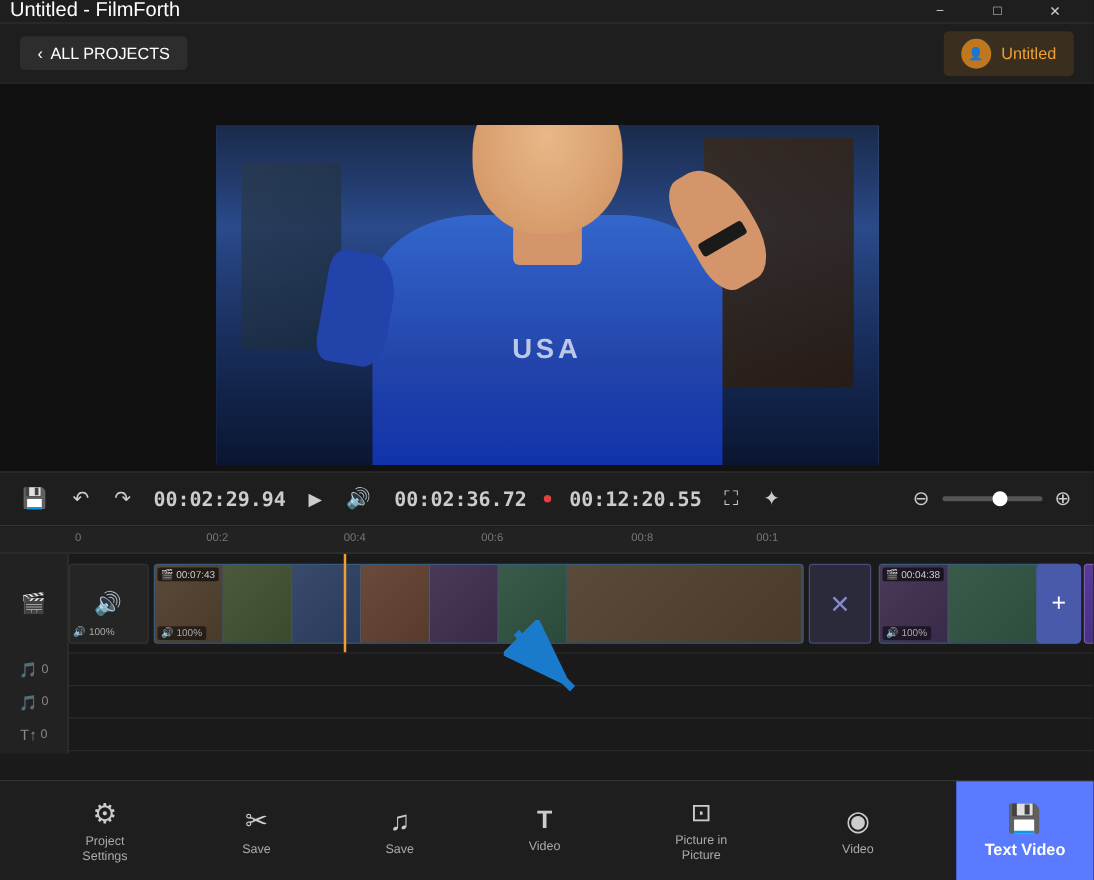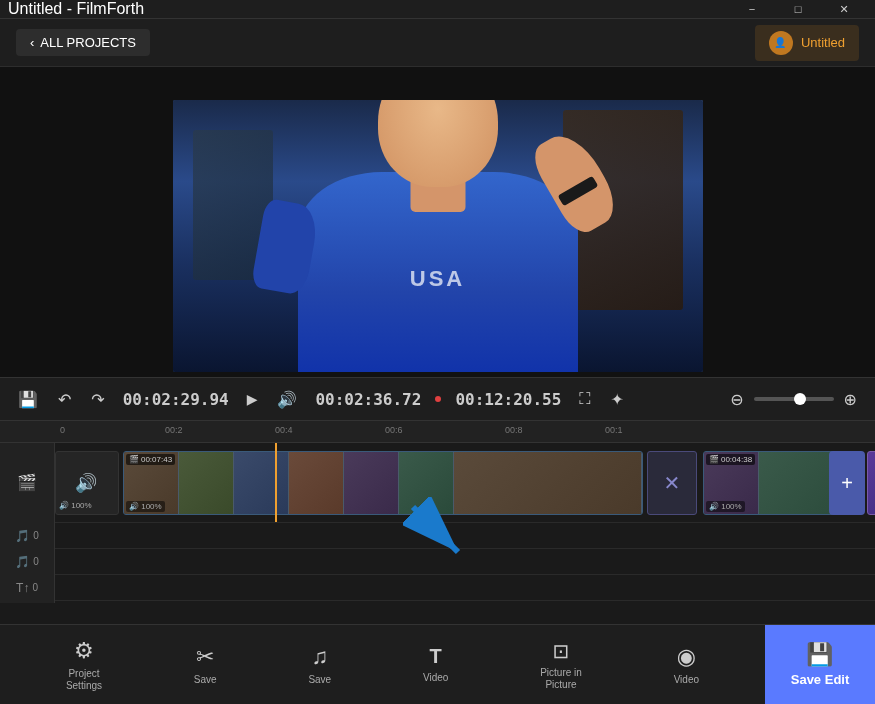--- a/index.html
+++ b/index.html
@@ -632,15 +632,15 @@
 
     <div class="tool-item">
       <span class="tool-icon">◉</span>
       <span class="tool-label">Video</span>
     </div>
 
   </div>
 
   <button id="save-video-btn">
     <span class="save-icon">💾</span>
-    <span>Save Edit</span>
+    <span>Text Video</span>
   </button>
 </div>
 
 </body></html>

